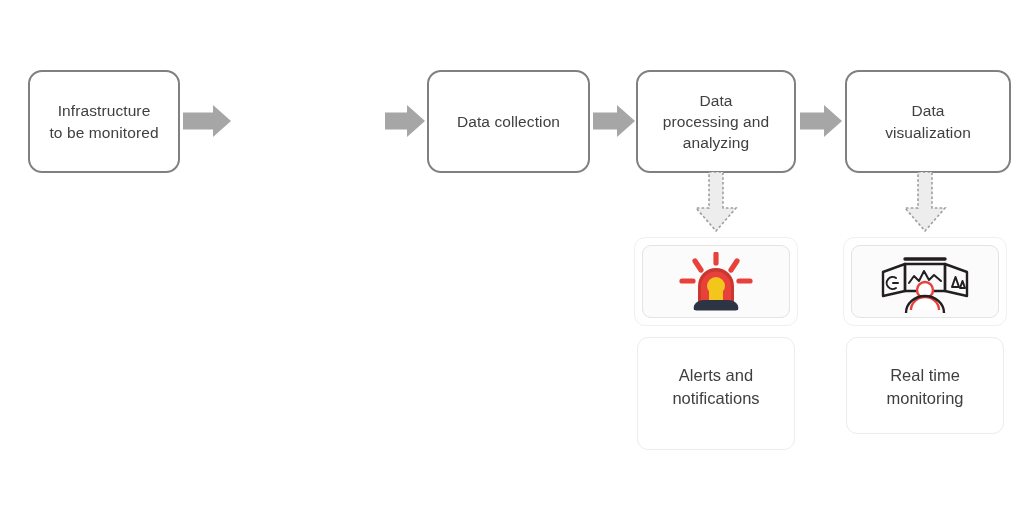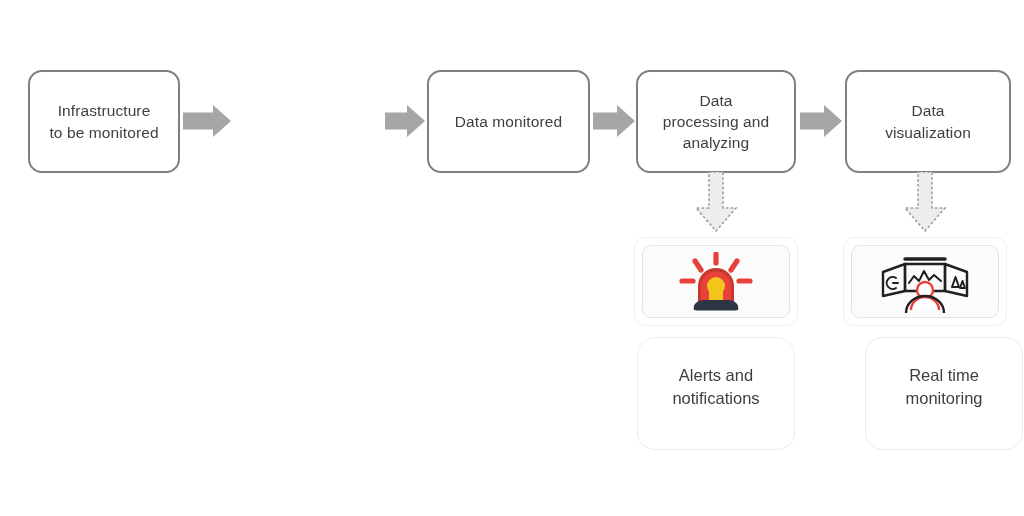--- a/index.html
+++ b/index.html
@@ -85,21 +85,21 @@
     border-radius: 9px;
     display: flex;
     align-items: center;
     justify-content: center;
   }
   .text-card {
     position: absolute;
     box-sizing: border-box;
     background: #ffffff;
     border: 1.5px solid #ececec;
-    border-radius: 18px;
+    border-radius: 11px;
     display: flex;
     align-items: flex-start;
     justify-content: center;
     text-align: center;
     color: #3f3f3f;
     font-size: 16.5px;
     line-height: 1.42;
     padding-top: 26px;
   }
   .text-card .label { display: block; }
@@ -119,21 +119,21 @@
     <span class="head" style="border-left-color: rgb(166, 166, 166);"></span>
   </div>
 
 
   <div class="h-arrow" style="left:385px; top:105px; width:40px; height:32px;">
     <span class="shaft" style="width: 22px; background: rgb(166, 166, 166);"></span>
     <span class="head" style="border-left-color: rgb(166, 166, 166);"></span>
   </div>
 
   <div class="proc-box" style="left: 427px; top: 70px; width: 163px; height: 103px; border-color: rgb(128, 128, 128); background: rgb(255, 255, 255); color: rgb(63, 63, 63);">
-    <span class="label">Data monitored</span>
+    <span class="label">Data collection</span>
   </div>
 
   <div class="h-arrow" style="left:593px; top:105px; width:42px; height:32px;">
     <span class="shaft" style="width: 24px; background: rgb(166, 166, 166);"></span>
     <span class="head" style="border-left-color: rgb(166, 166, 166);"></span>
   </div>
 
   <div class="proc-box" style="left: 636px; top: 70px; width: 160px; height: 103px; border-color: rgb(128, 128, 128); background: rgb(255, 255, 255); color: rgb(63, 63, 63);">
     <span class="label">Data<br>processing and<br>analyzing</span>
   </div>
@@ -217,17 +217,17 @@
           <path d="M91 37 L93.5 30 L96 37 Z"></path>
         </g>
 
         <circle cx="56" cy="39" r="8" fill="#ffffff" stroke="#e8413b" stroke-width="2.4"></circle>
         <path d="M42 59 A14 13 0 0 1 70 59" fill="#ffffff" stroke="#e8413b" stroke-width="2.4"></path>
         <path d="M37 62 A19 17 0 0 1 75 62" fill="none" stroke="#231f20" stroke-width="2.4"></path>
       </svg>
     </span>
   </div>
 
-  <div class="text-card" style="left: 846px; top: 337px; width: 158px; height: 113px; border-color: rgb(236, 236, 236); color: rgb(63, 63, 63); margin-left: 19px;">
+  <div class="text-card" style="left: 846px; top: 337px; width: 158px; height: 97px; border-color: rgb(236, 236, 236); color: rgb(63, 63, 63);">
     <span class="label">Real time<br>monitoring</span>
   </div>
 
 </div>
 
 </body></html>

